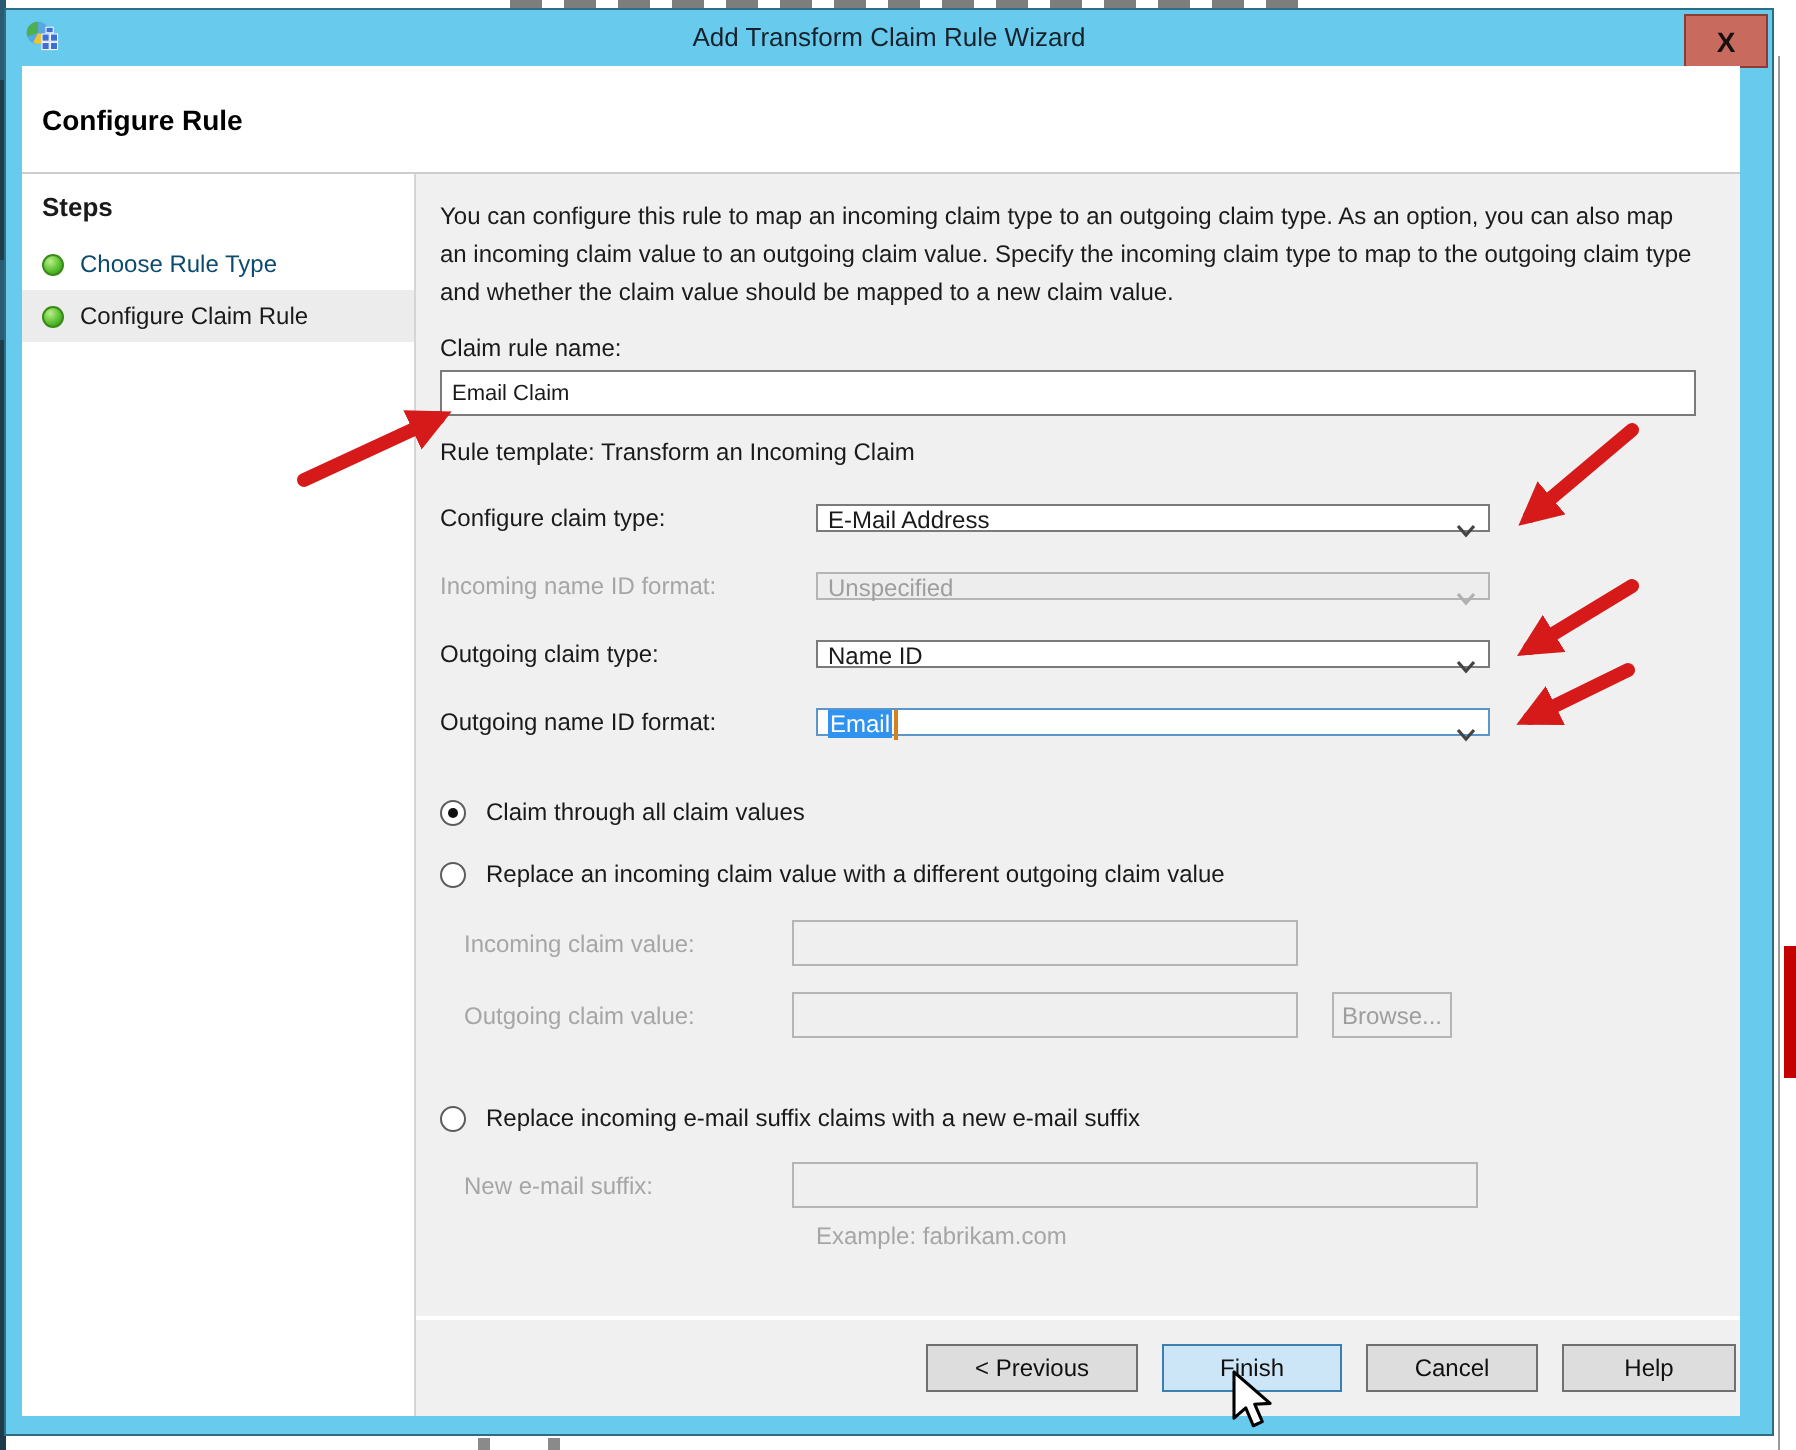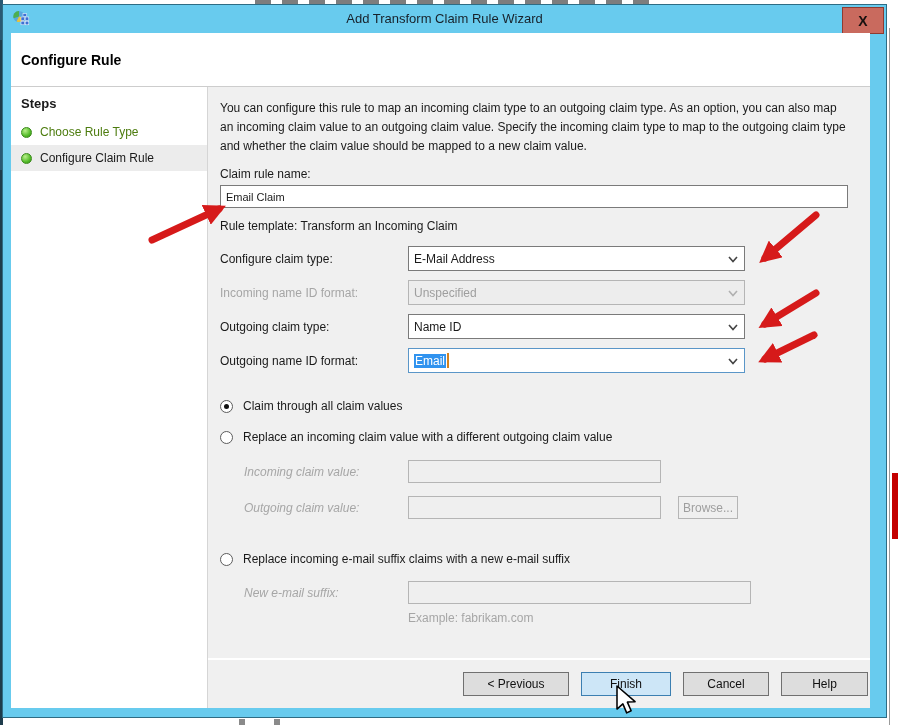--- a/index.html
+++ b/index.html
@@ -38,54 +38,54 @@
 
   
   .sidebar { width:209px; background:#fff; border-right:1px solid #d5d5d5; padding-top:7px; }
   .steps-heading { font-size:13px; font-weight:bold; margin:2px 0 8px 10px; }
   .step-item { height:26px; display:flex; align-items:center; padding-left:10px; gap:8px; cursor:pointer; }
   .step-item.current { background:#ececec; }
   .bullet { width:11px; height:11px; border-radius:50%;
     background:radial-gradient(circle at 35% 30%, #b9ef8b, #55bc2a 60%, #2f8c12);
     border:1px solid #3a8a1a; flex:0 0 auto; }
   .step-label { font-size:12px; }
-  .step-item.done .step-label { color:#4d7c0f; }
+  .step-item.done .step-label { color:#0c4a6e; }
 
   
   .content { flex:1; background:#f0f0f0; position:relative; padding:12px 20px 0 12px; }
   .desc { width:630px; line-height:19px; color:#1b1b1b; }
   .field-label { display:block; margin-top:11px; }
   .name-input { margin-top:4px; width:628px; height:23px; background:#fff;
     border:1px solid #7a7a7a; padding:0 5px; font-size:11px; color:#1a1a1a;
     display:flex; align-items:center; }
   .rule-template { margin-top:11px; }
 
   .combo-row { display:flex; align-items:center; margin-top:9px; height:25px; }
   .combo-row .lbl { width:188px; }
-  .combo { position:relative; width:337px; height:25px; background:#fff;
-    border:1px solid #7a7a7a; display:flex; align-items:center; padding:0 22px 0 5px; cursor:pointer; }
+  .combo { position:relative; width:337px; height:14px; background:#fff;
+    border:1px solid #7a7a7a; display:flex; align-items:flex-start; padding:0 22px 0 5px; cursor:pointer; }
   .combo .chev { position:absolute; right:4px; top:5px; }
   .combo.disabled { background:#ededed; border-color:#b5b5b5; color:#9e9e9e; cursor:default; }
   .combo.focused { border-color:#5a96c8; }
   .sel-text { background:#3093ef; color:#fff; padding:0 1px; }
   .caret { display:inline-block; width:2px; height:15px; background:#d4821f; margin-left:1px; vertical-align:middle; }
   .lbl.disabled { color:#a6a6a6; }
 
   
   .radio-row { display:flex; align-items:center; gap:10px; cursor:pointer; }
   .radio-row.r1 { margin-top:26px; }
   .radio-row.r2 { margin-top:17px; }
   .radio-row.r3 { margin-top:33px; }
   .radio { width:13px; height:13px; border-radius:50%; border:1px solid #5c5c5c; background:#fff;
     position:relative; flex:0 0 auto; }
   .radio.checked::after { content:""; position:absolute; left:3px; top:3px; width:5px; height:5px;
     border-radius:50%; background:#111; }
 
   .sub-row { display:flex; align-items:center; margin-top:14px; height:23px; }
-  .sub-row .lbl { margin-left:24px; width:164px; color:#a6a6a6;font-style:italic; }
+  .sub-row .lbl { margin-left:12px; width:164px; color:#a6a6a6; }
   .dis-input { height:23px; background:#efefef; border:1px solid #b5b5b5; }
   .dis-input.w-mid { width:253px; }
   .dis-input.w-wide { width:343px; }
   .browse-btn { margin-left:17px; width:60px; height:23px; background:#efefef;
     border:1px solid #b5b5b5; color:#9e9e9e; font-size:12px;
     display:flex; align-items:center; justify-content:center; }
   .example { margin:7px 0 0 188px; color:#a6a6a6; }
 
   
   .button-bar { position:absolute; left:0; right:0; bottom:0; height:50px; background:#f0f0f0;

